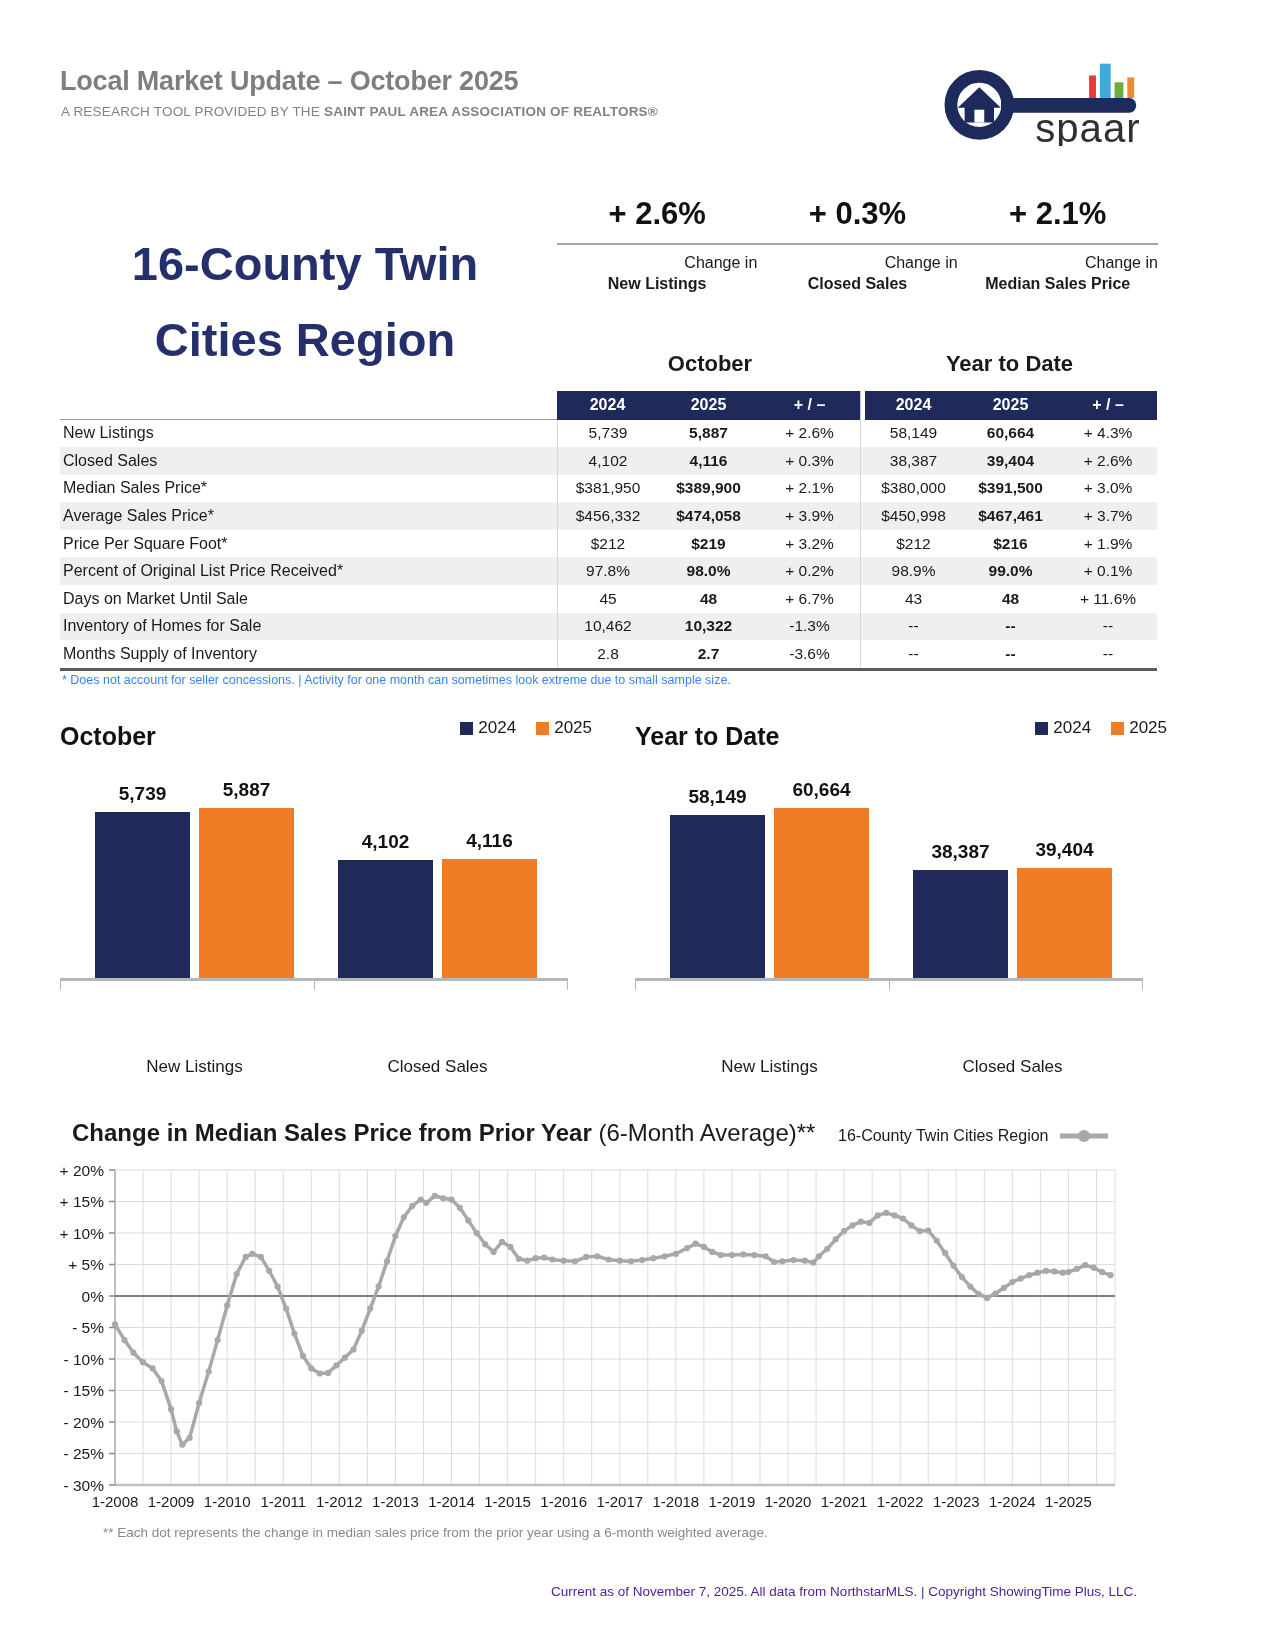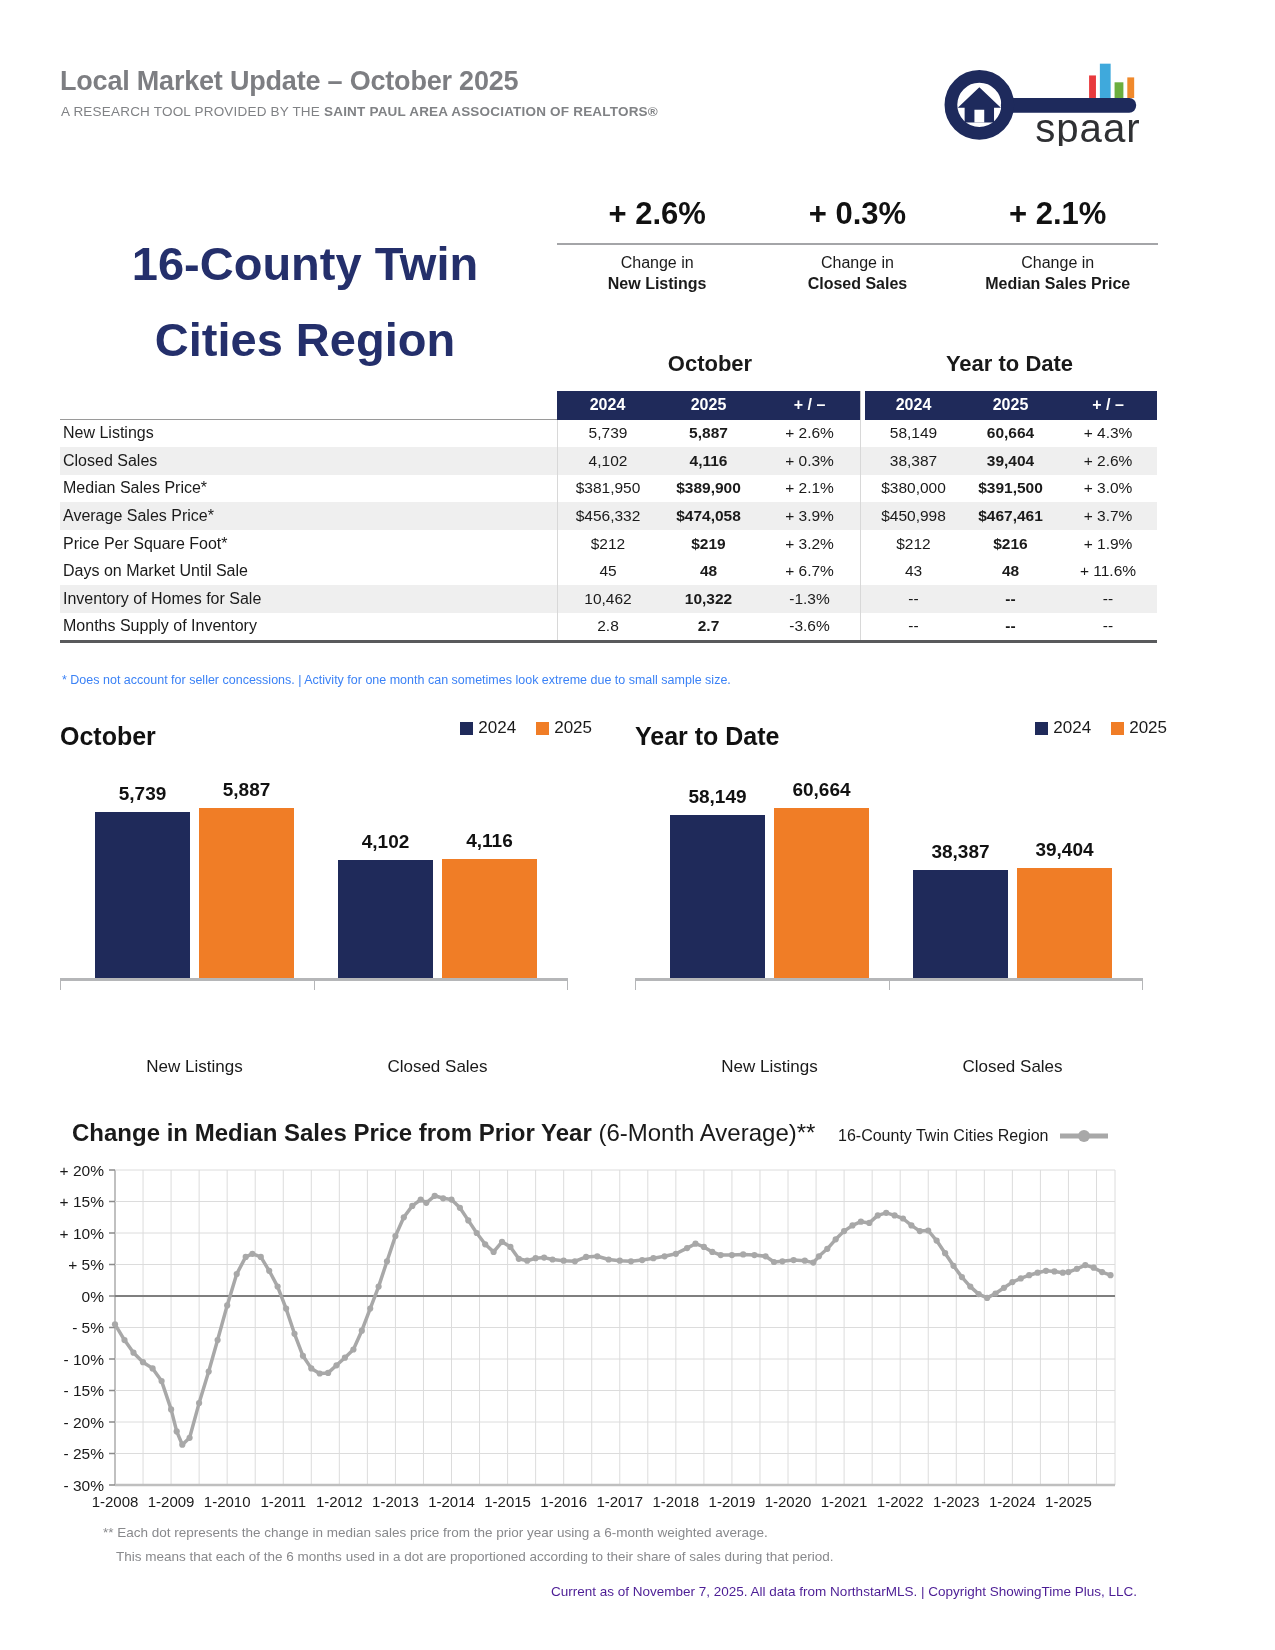--- a/index.html
+++ b/index.html
@@ -12,21 +12,21 @@
   .hdr-sub b { color:#808285; }
   .logo { position:absolute; right:128px; top:48px; width:205px; height:98px; }
 
   
   .region-title { position:absolute; left:85px; top:226px; width:440px; text-align:center;
                   font-size:47px; font-weight:bold; color:#242F6B; line-height:1.62; }
   .kpis { position:absolute; left:557px; top:196px; width:601px; display:flex; }
   .kpi { width:200.3px; text-align:center; }
   .kpi-value { font-size:31px; font-weight:bold; color:#111; }
   .kpi-rule { border:none; border-top:2px solid #A4A5A8; margin:11px 0 9px 0; }
-  .kpi-line1 { font-size:16px; color:#1a1a1a; margin-bottom:3px; }
+  .kpi-line1 { font-size:16px; color:#1a1a1a; margin-bottom:3px;text-align:right; }
   .kpi-line2 { font-size:16px; font-weight:bold; color:#1a1a1a; }
 
   
   .grp-hdr { position:absolute; top:351px; font-size:22px; font-weight:bold; text-align:center; }
   .grp-hdr.oct { left:560px; width:300px; }
   .grp-hdr.ytd { left:862px; width:295px; }
   .mtable { position:absolute; left:60px; top:391px; width:1097px; }
   .mt-row { display:grid; grid-template-columns:497px 101px 101px 101px 5px 97px 97px 98px; align-items:center; height:27.6px; font-size:15.5px; }
   .mt-header .mt-row { height:28.5px; }
   .mt-header .hcell { background:#1F2A5A; color:#fff; font-weight:bold; font-size:16px; text-align:center; height:100%; display:flex; align-items:center; justify-content:center; }
@@ -174,20 +174,30 @@
         </div>
         <div class="mt-row">
           <div class="lab">Price Per Square Foot*</div>
           <div class="val c1">$212</div>
           <div class="val b25">$219</div>
           <div class="val">+ 3.2%</div>
           <div class="gap"></div>
           <div class="val">$212</div>
           <div class="val b25">$216</div>
           <div class="val">+ 1.9%</div>
+        </div>
+        <div class="mt-row alt">
+          <div class="lab">Percent of Original List Price Received*</div>
+          <div class="val c1">97.8%</div>
+          <div class="val b25">98.0%</div>
+          <div class="val">+ 0.2%</div>
+          <div class="gap"></div>
+          <div class="val">98.9%</div>
+          <div class="val b25">99.0%</div>
+          <div class="val">+ 0.1%</div>
         </div>
         <div class="mt-row">
           <div class="lab">Days on Market Until Sale</div>
           <div class="val c1">45</div>
           <div class="val b25">48</div>
           <div class="val">+ 6.7%</div>
           <div class="gap"></div>
           <div class="val">43</div>
           <div class="val b25">48</div>
           <div class="val">+ 11.6%</div>
@@ -508,17 +518,16 @@
       <circle cx="1008.4" cy="116.1" r="3.1" fill="#A8A8A8"></circle>
       <circle cx="1016.9" cy="112.9" r="3.1" fill="#A8A8A8"></circle>
       <circle cx="1025.3" cy="109.1" r="3.1" fill="#A8A8A8"></circle>
       <circle cx="1033.7" cy="111.7" r="3.1" fill="#A8A8A8"></circle>
       <circle cx="1042.1" cy="116.1" r="3.1" fill="#A8A8A8"></circle>
       <circle cx="1050.5" cy="119.2" r="3.1" fill="#A8A8A8"></circle>
     </svg>
 
   <div class="chart-footnotes">
     <div class="l1">** Each dot represents the change in median sales price from the prior year using a 6-month weighted average.</div>
-    <div class="l2">This means that each of the 6 months used in a dot are proportioned according to their share of sales during that period.</div>
   </div>
 
   <div class="page-footer">Current as of November 7, 2025. All data from NorthstarMLS.  |  Copyright ShowingTime Plus, LLC.</div>
 </div>
 
 </body></html>

